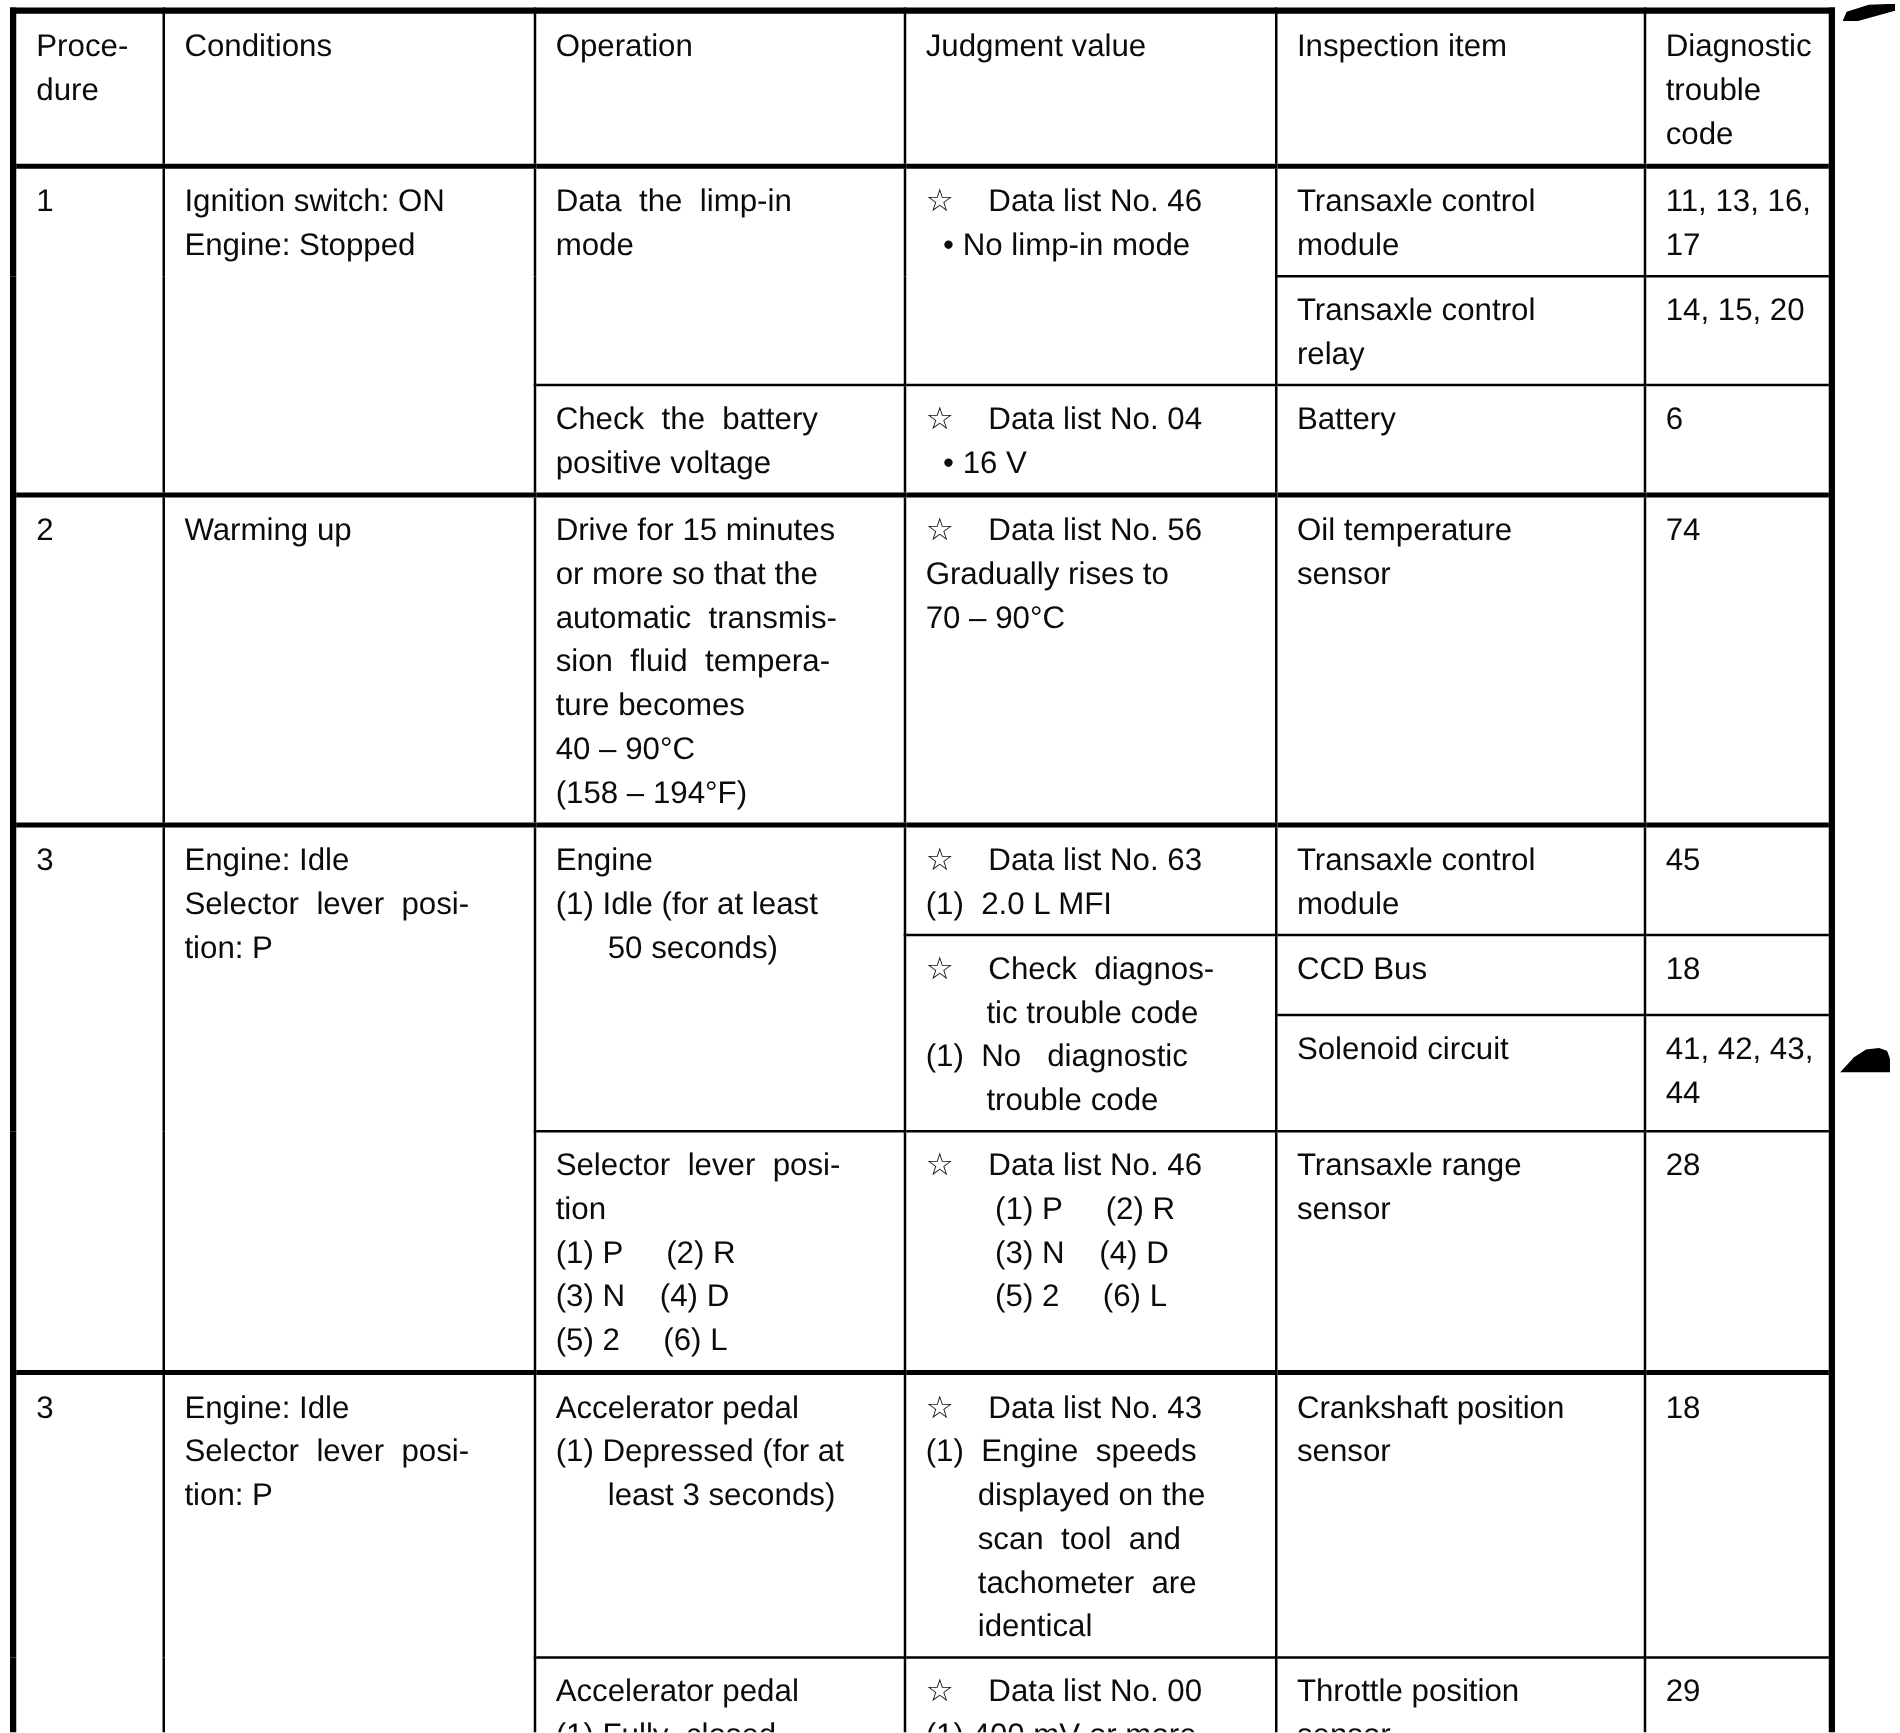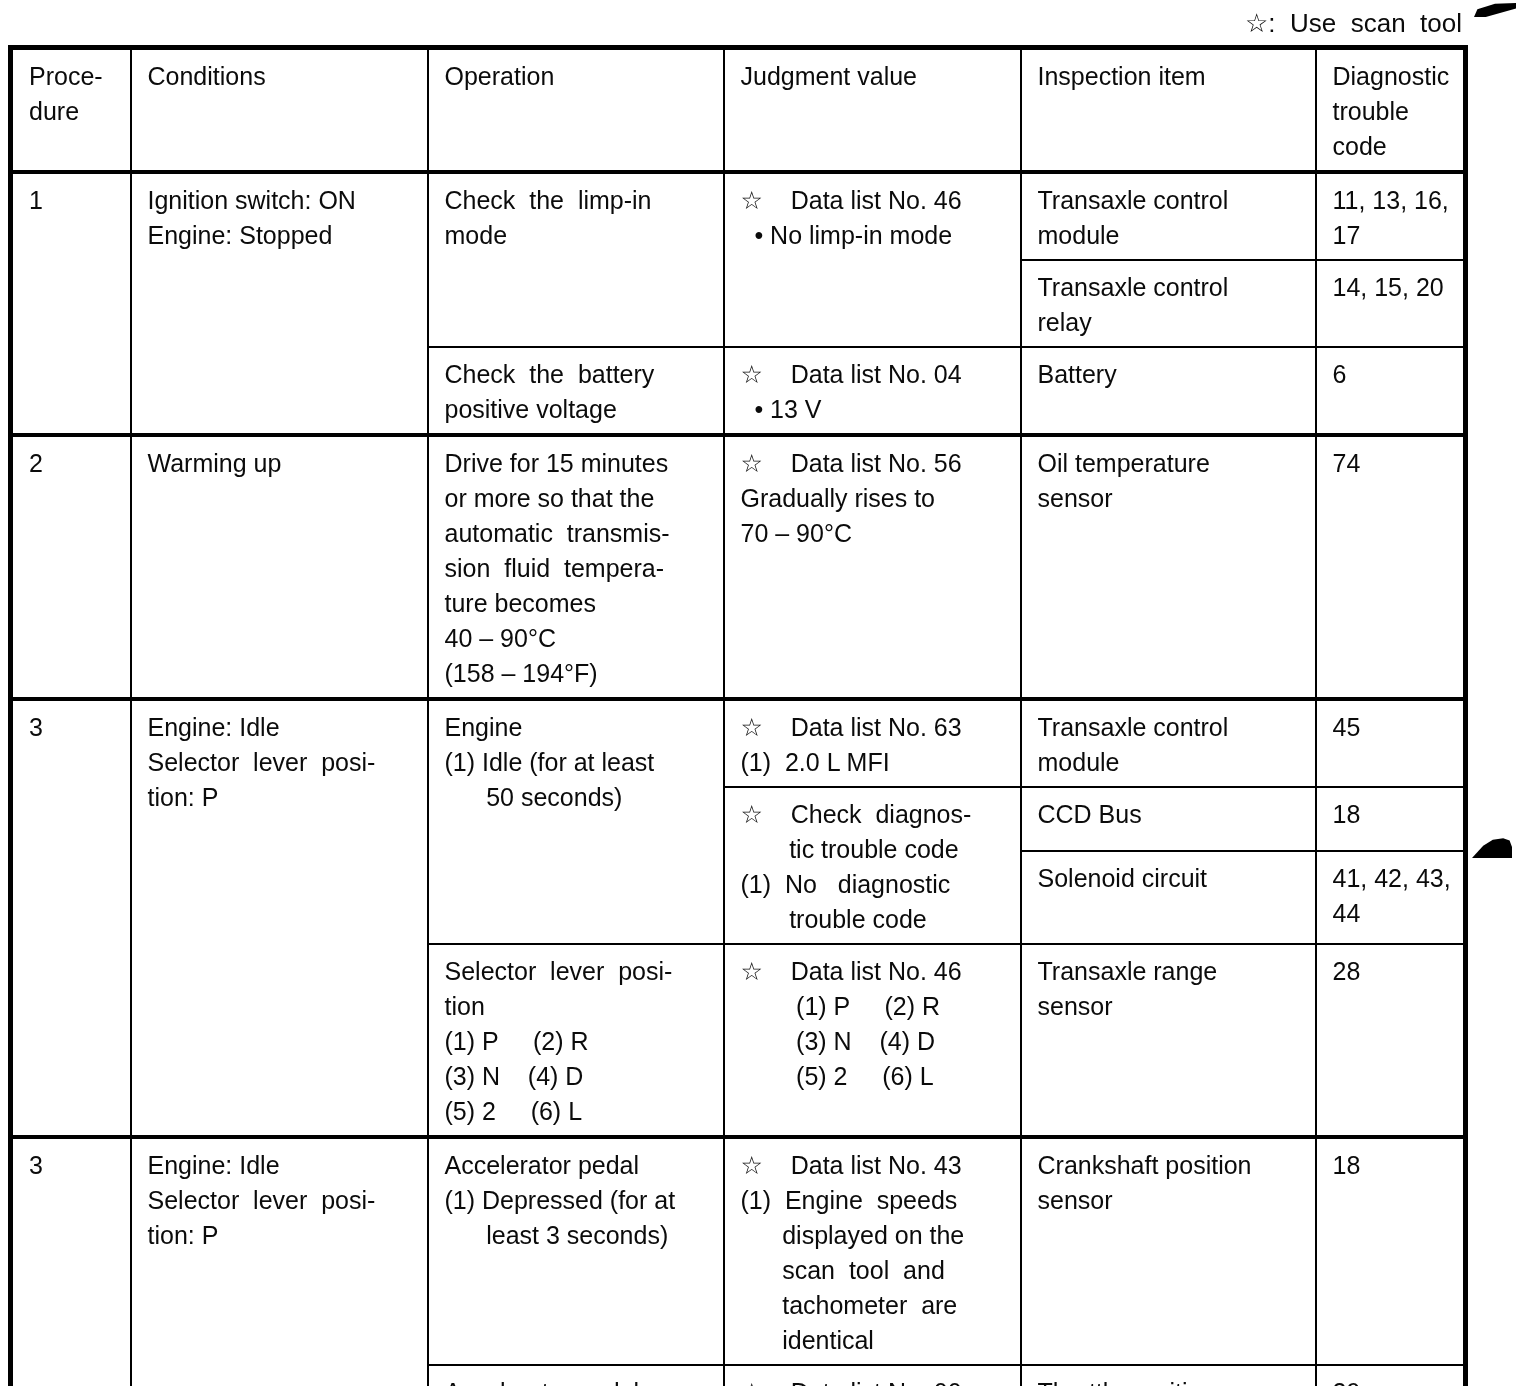--- a/index.html
+++ b/index.html
@@ -80,21 +80,20 @@
     width: 40px;
     height: 22px;
     clip-path: polygon(0 95%, 28% 40%, 52% 12%, 78% 6%, 94% 16%, 100% 45%, 100% 95%);
   }
 </style>
 </head>
 <body>
 
 <div class="page">
 
-  <div class="legend">☆:  Use  scan  tool</div>
 
   <table class="diag">
     <colgroup>
       <col class="c-proc">
         <col class="c-cond">
         <col class="c-oper">
       <col class="c-judg">
         <col class="c-insp">
         <col class="c-dtc">
     </colgroup>
@@ -110,39 +109,39 @@
 trouble
 code</th>
       </tr>
     </thead>
     <tbody>
 
       <tr class="h80">
         <td class="proc" rowspan="3">1</td>
         <td rowspan="3">Ignition switch: ON
 Engine: Stopped</td>
-        <td rowspan="2">Check  the  limp-in
+        <td rowspan="2">Data  the  limp-in
 mode</td>
         <td rowspan="2">☆    Data list No. 46
   • No limp-in mode</td>
         <td>Transaxle control
 module</td>
         <td class="dtc">11, 13, 16,
 17</td>
       </tr>
       <tr class="h80">
         <td>Transaxle control
 relay</td>
         <td class="dtc">14, 15, 20</td>
       </tr>
       <tr class="h82">
         <td>Check  the  battery
 positive voltage</td>
         <td>☆    Data list No. 04
-  • 13 V</td>
+  • 16 V</td>
         <td>Battery</td>
         <td class="dtc">6</td>
       </tr>
 
       <tr class="h235 thick">
         <td class="proc">2</td>
         <td>Warming up</td>
         <td>Drive for 15 minutes
 or more so that the
 automatic  transmis-

